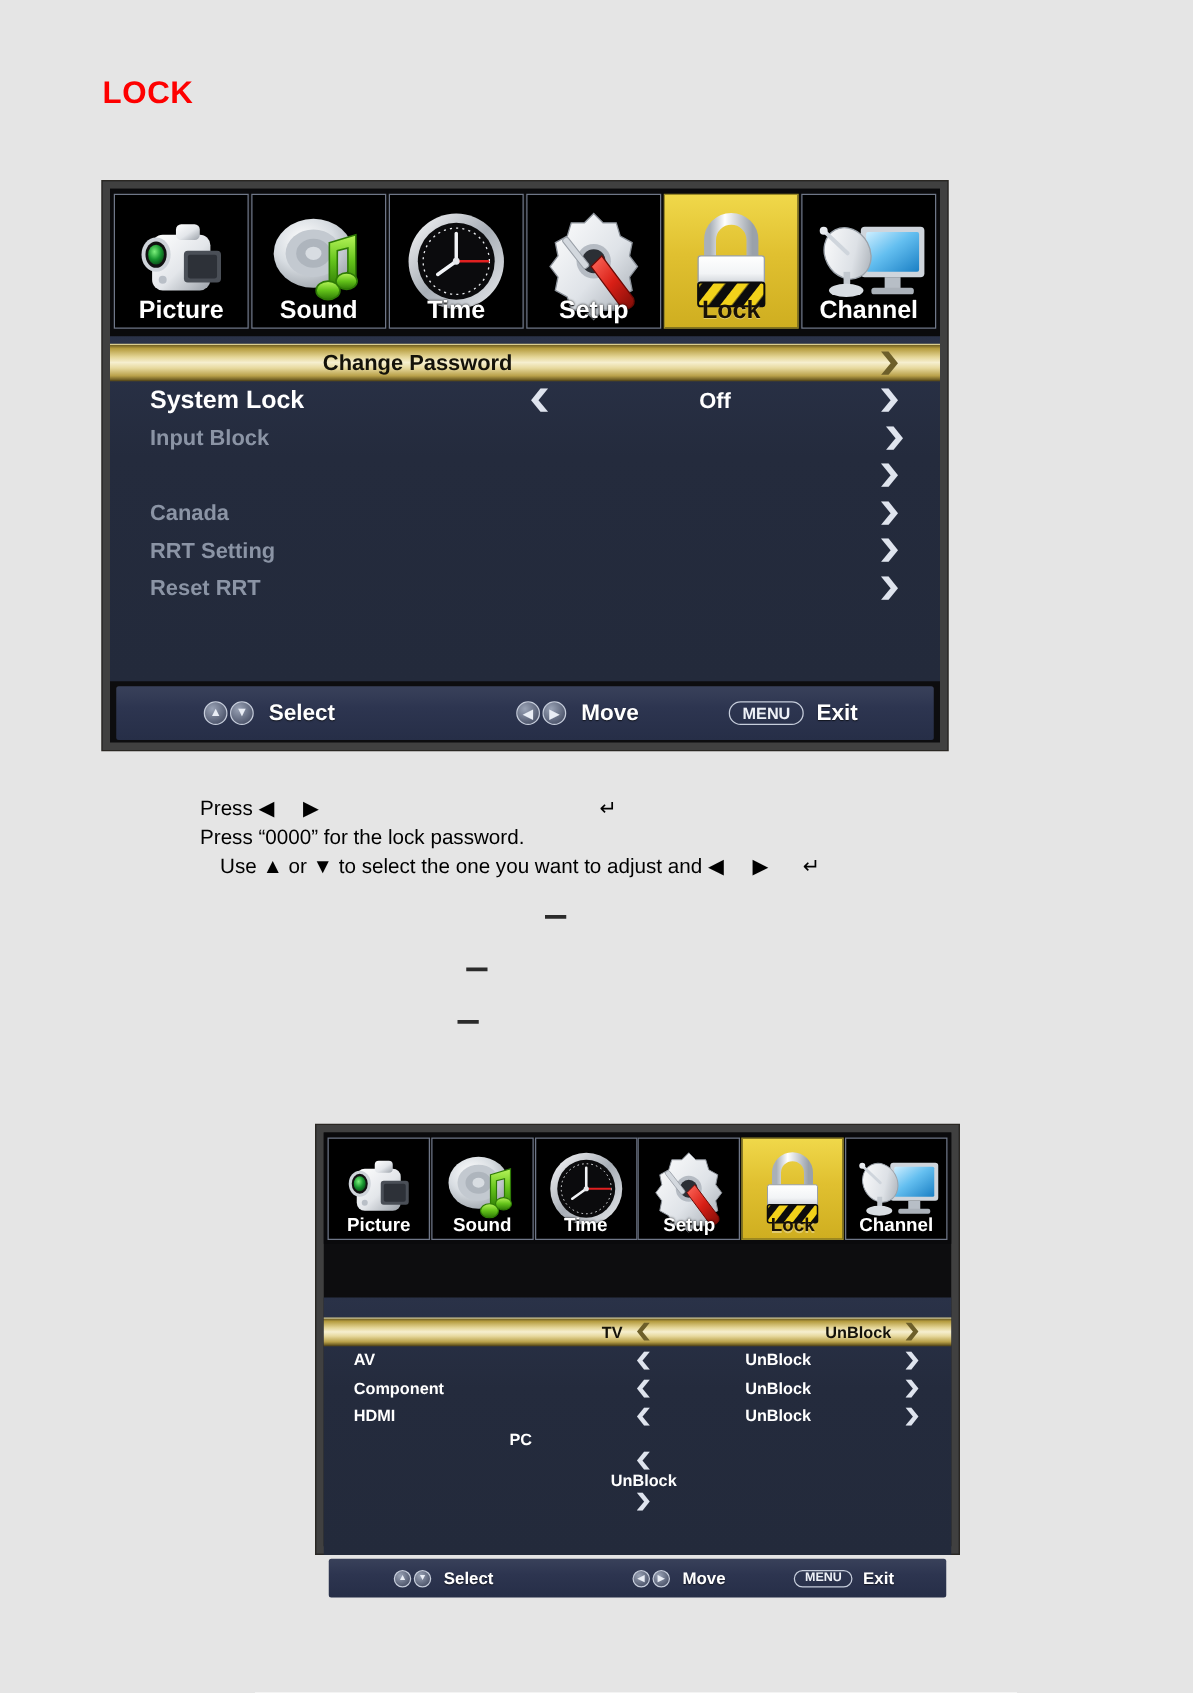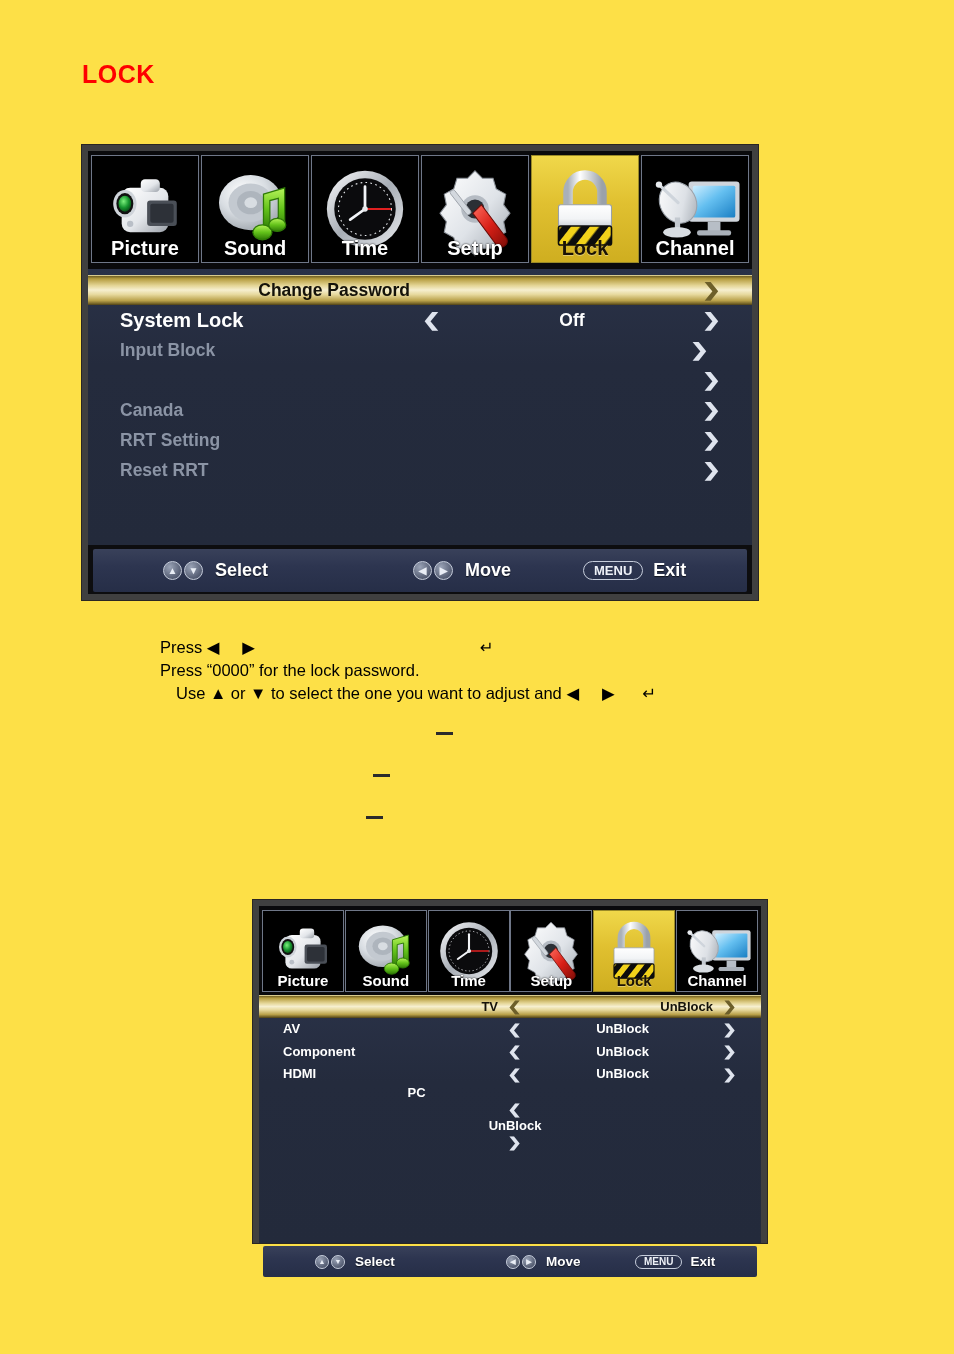--- a/index.html
+++ b/index.html
@@ -2,21 +2,21 @@
 <html><head>
 <meta charset="utf-8">
 <style>
   * { box-sizing: border-box; }
   html, body {
     margin: 0; padding: 0;
     width: 954px; height: 1354px;
     background: #ffffff;
     font-family: "Liberation Sans", sans-serif;
   }
-  .page { position: relative; width: 954px; height: 1354px; background: #fde047; overflow: hidden; }
+  .page { position: relative; width: 954px; height: 1354px; background: #e5e5e5; overflow: hidden; }
 
   
   .page-title {
     position: absolute;
     left: 82px; top: 60px;
     font-size: 25px;
     font-weight: bold;
     color: #fe0000;
     letter-spacing: 0.5px;
   }
@@ -299,21 +299,21 @@
             <span style="width: 44px; text-align: center;"></span>
             <span class="rvalue" style="font-size: 17.5px; flex: 1 1 auto;"></span>
             <span style="width: 44px; text-align: center;"><span class="gt" style="font-size: 18px; font-weight: 900; transform: scaleX(1.25);">❯</span></span>
           </div>
           <div class="row" style="height: 30px; padding-left: 32px; padding-right: 18px;">
             <span class="rlabel" style="font-size: 20px; width: 290px;">System Lock</span>
             <span style="width: 44px; text-align: center;"><span class="lt" style="font-size: 18px; font-weight: 900; transform: scaleX(1.25);">❮</span></span>
             <span class="rvalue" style="font-size: 17.5px; flex: 1 1 auto;">Off</span>
             <span style="width: 44px; text-align: center;"><span class="gt" style="font-size: 18px; font-weight: 900; transform: scaleX(1.25);">❯</span></span>
           </div>
-          <div class="row dim" style="height: 30px; padding-left: 32px; padding-right: 30px;">
+          <div class="row dim" style="height: 30px; padding-left: 32px; padding-right: 14px;">
             <span class="rlabel" style="font-size: 17.5px; width: 290px;">Input Block</span>
             <span style="width: 44px; text-align: center;"></span>
             <span class="rvalue" style="font-size: 17.5px; flex: 1 1 auto;"></span>
             <span style="width: 44px; text-align: center;"><span class="gt" style="font-size: 18px; font-weight: 900; transform: scaleX(1.25);">❯</span></span>
           </div>
           <div class="row dim" style="height: 30px; padding-left: 32px; padding-right: 18px;">
             <span style="width: 44px; text-align: center;"></span>
             <span class="rvalue" style="font-size: 17.5px; flex: 1 1 auto;"></span>
             <span style="width: 44px; text-align: center;"><span class="gt" style="font-size: 18px; font-weight: 900; transform: scaleX(1.25);">❯</span></span>
           </div>
@@ -516,21 +516,21 @@
     <line x1="34" y1="44" x2="16" y2="27" stroke="#cfd5dc" stroke-width="3" stroke-linecap="round"></line>
     <circle cx="16" cy="27" r="3" fill="#e7eaee"></circle>
     <rect x="31" y="58" width="5" height="12" fill="#c3c9d0"></rect>
     <ellipse cx="33" cy="72" rx="13" ry="5" fill="#d8dde2"></ellipse>
   </svg>
             </div>
             <div class="icon-label" style="font-size: 15px; padding-bottom: 3px;">Channel</div>
           </div>
         </div>
 
-      <div class="list-area" id="list2" style="height:248px; padding-top:0;">
+      <div class="list-area" id="list2" style="height:206px; padding-top:16px;margin-top:43px;">
           <div class="row hl" style="height: 22.5px; padding-left: 24px; padding-right: 14px;">
             <span class="rlabel" style="font-size: 13px; width: 215px;">TV</span>
             <span style="width: 34px; text-align: center;"><span class="lt" style="font-size: 13.5px; font-weight: 900; transform: scaleX(1.25);">❮</span></span>
             <span class="rvalue" style="font-size: 13px; flex: 1 1 auto;">UnBlock</span>
             <span style="width: 34px; text-align: center;"><span class="gt" style="font-size: 13.5px; font-weight: 900; transform: scaleX(1.25);">❯</span></span>
           </div>
           <div class="row" style="height: 22.5px; padding-left: 24px; padding-right: 14px;">
             <span class="rlabel" style="font-size: 13px; width: 215px;">AV</span>
             <span style="width: 34px; text-align: center;"><span class="lt" style="font-size: 13.5px; font-weight: 900; transform: scaleX(1.25);">❮</span></span>
             <span class="rvalue" style="font-size: 13px; flex: 1 1 auto;">UnBlock</span>

